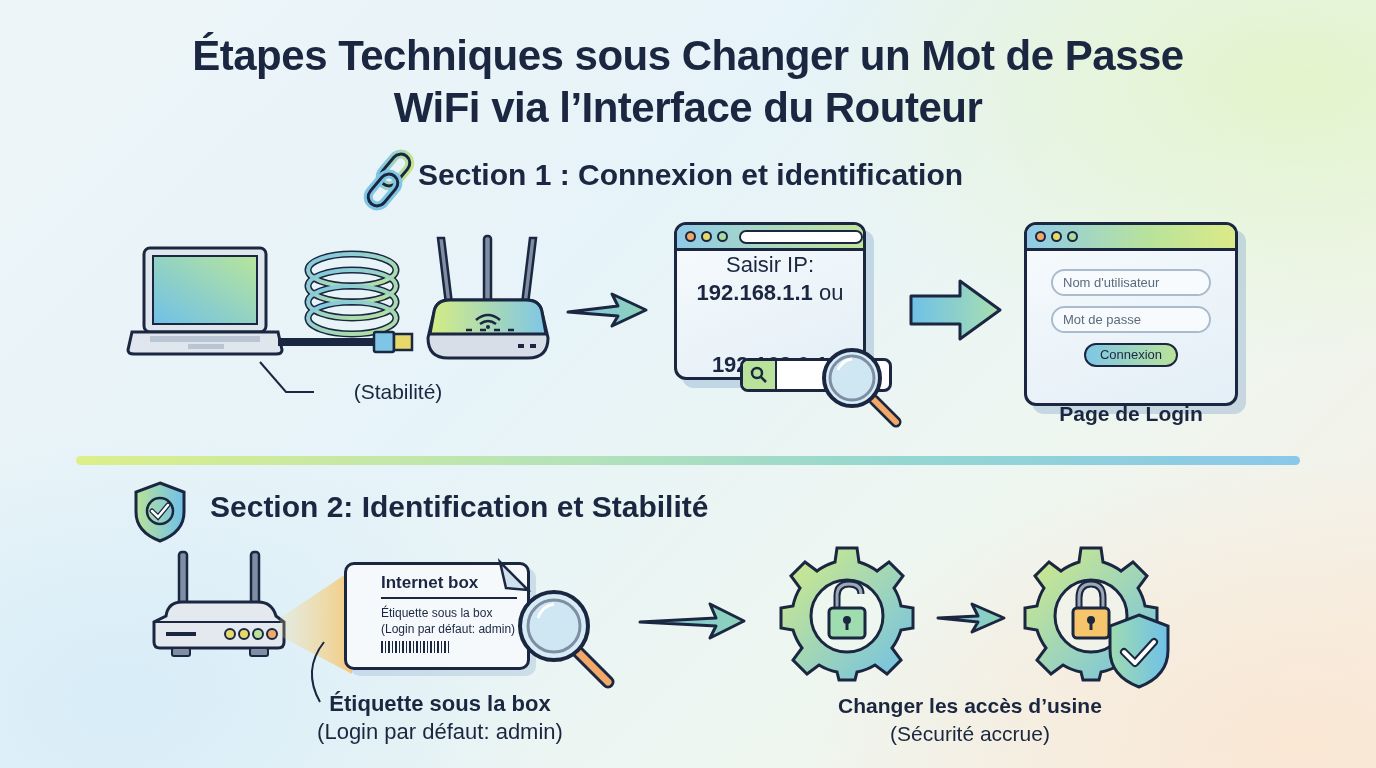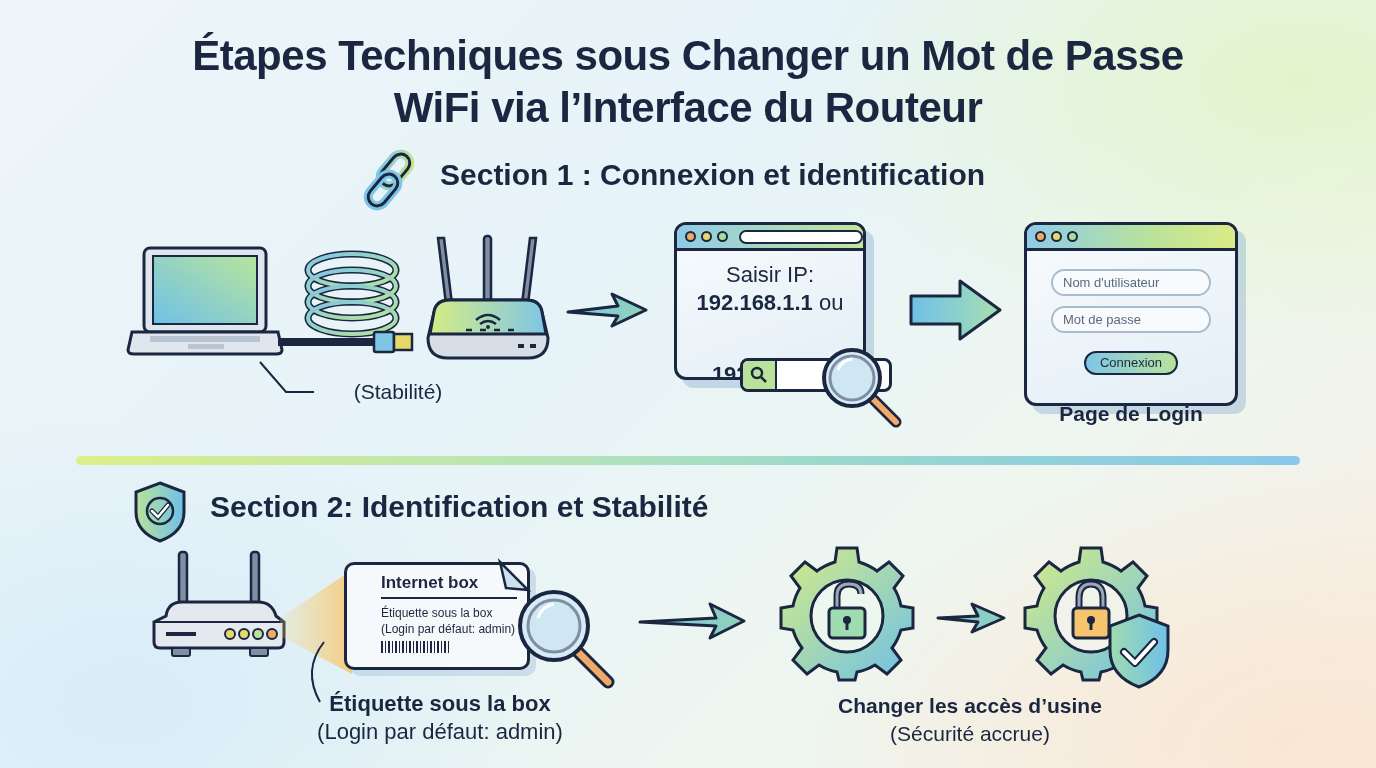--- a/index.html
+++ b/index.html
@@ -68,21 +68,21 @@
       </linearGradient>
     </defs>
     <g fill="none" stroke="#1b2740" stroke-width="3">
       <rect x="22" y="2" width="18" height="36" rx="9" transform="rotate(40 31 20)" fill="none" stroke="url(#lg1)" stroke-width="9"></rect>
       <rect x="22" y="2" width="18" height="36" rx="9" transform="rotate(40 31 20)"></rect>
       <rect x="10" y="22" width="18" height="36" rx="9" transform="rotate(40 19 40)" fill="none" stroke="#7fc6e6" stroke-width="9"></rect>
       <rect x="10" y="22" width="18" height="36" rx="9" transform="rotate(40 19 40)"></rect>
     </g>
   </svg>
 </div>
-<div class="abs section-head" style="left:440px;top:158px;">Section 1 : Connexion et identification</div>
+<div class="abs section-head" style="left:418px;top:158px;">Section 1 : Connexion et identification</div>
 
 <div class="abs" style="left:126px;top:246px;width:160px;height:112px;">
   <svg width="160" height="112" viewBox="0 0 160 112">
     <defs>
       <linearGradient id="scr" x1="0" y1="1" x2="1" y2="0">
         <stop offset="0" stop-color="#6fc0e8"></stop>
           <stop offset="1" stop-color="#b7e59c"></stop>
       </linearGradient>
     </defs>
     <rect x="18" y="2" width="122" height="84" rx="6" fill="#dfe6ee" stroke="#1b2740" stroke-width="3"></rect>
@@ -170,21 +170,21 @@
   </svg>
 </div>
 
 <div class="abs browser" style="left:674px;top:222px;width:192px;height:158px;">
   <div class="bar" style="background:linear-gradient(90deg,#8fcbe8,#c4e59a);">
     <span class="dot" style="background:#f2a868"></span>
     <span class="dot" style="background:#e6d96a"></span>
     <span class="dot" style="background:#a9dca0"></span>
     <span style="margin-left:6px;width:124px;height:14px;border:2px solid #1b2740;border-radius:8px;background:#fff;"></span>
   </div>
-  <div class="ipbox-text" style="padding-top:10px;">
+  <div class="ipbox-text" style="">
     <div>Saisir IP:</div>
     <div><span class="ip">192.168.1.1</span> <span>ou</span></div>
     <div class="ip">192.168.0.1</div>
   </div>
 </div>
 
 <div class="abs" style="left:740px;top:358px;width:152px;height:34px;border:3px solid #1b2740;border-radius:8px;background:#fff;overflow:hidden;">
   <div style="width:34px;height:100%;background:#b9e39a;border-right:2px solid #1b2740;display:flex;align-items:center;justify-content:center;">
     <svg width="18" height="18">
         <circle cx="7" cy="7" r="5" fill="none" stroke="#1b2740" stroke-width="2.5"></circle>
@@ -216,21 +216,21 @@
 
 <div class="abs browser" style="left:1024px;top:222px;width:214px;height:184px;">
   <div class="bar" style="background:linear-gradient(90deg,#8fcbe8,#b9e39a 60%,#dcea88);">
     <span class="dot" style="background:#f2a868"></span>
     <span class="dot" style="background:#e6d96a"></span>
     <span class="dot" style="background:#a9dca0"></span>
   </div>
   <div style="padding:18px 24px 0 24px;">
     <div class="field">Nom d'utilisateur</div>
     <div class="field" style="margin-top:10px;">Mot de passe</div>
-    <div class="login-btn" style="width:94px;margin:18px auto 0;">Connexion</div>
+    <div class="login-btn" style="width:94px;margin:10px auto 0;">Connexion</div>
   </div>
 </div>
 <div class="abs caption" style="left:1024px;top:400px;width:214px;font-weight:700;">Page de Login</div>
 
 <div class="abs divider"></div>
 
 <div class="abs" style="left:132px;top:480px;width:56px;height:64px;">
   <svg width="56" height="64" viewBox="0 0 56 64">
     <defs>
         <linearGradient id="sh" x1="0" y1="0" x2="1" y2="0">

